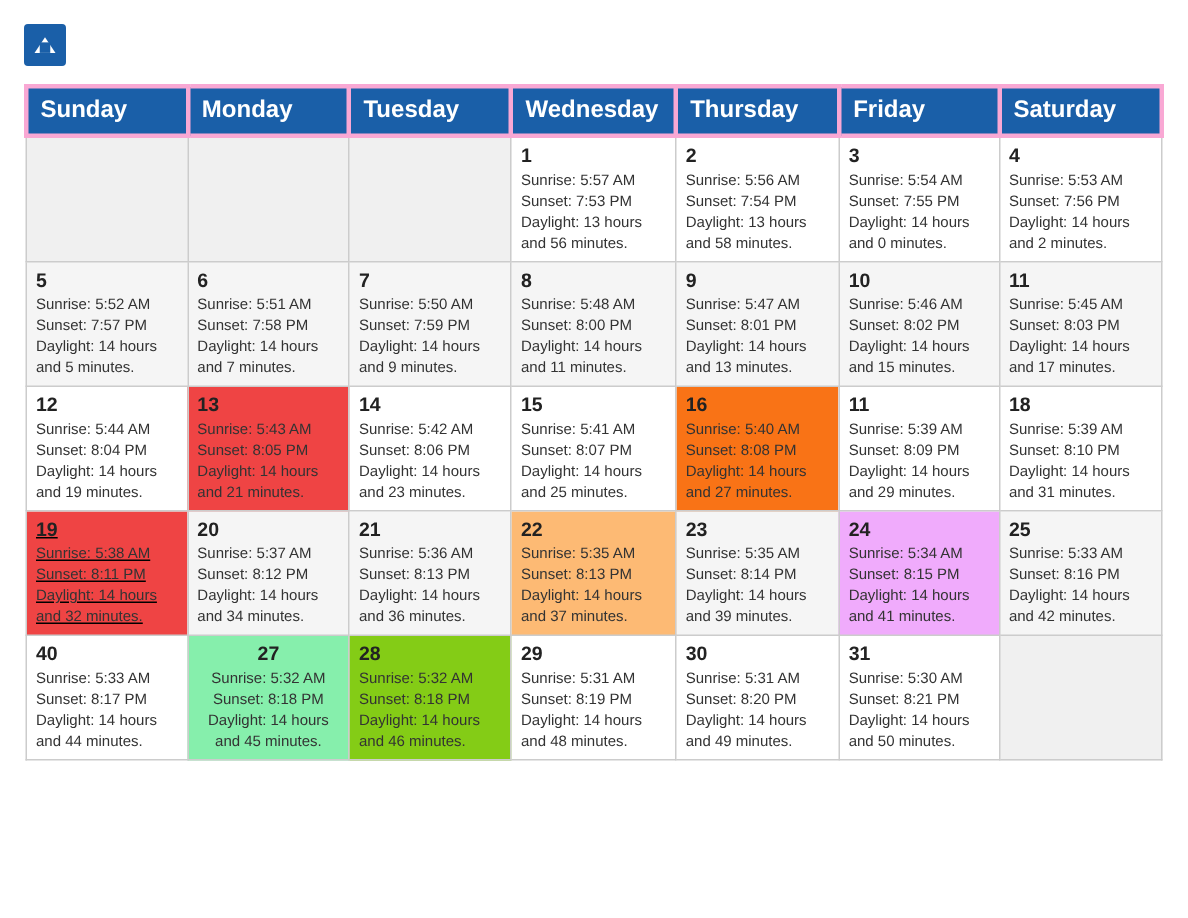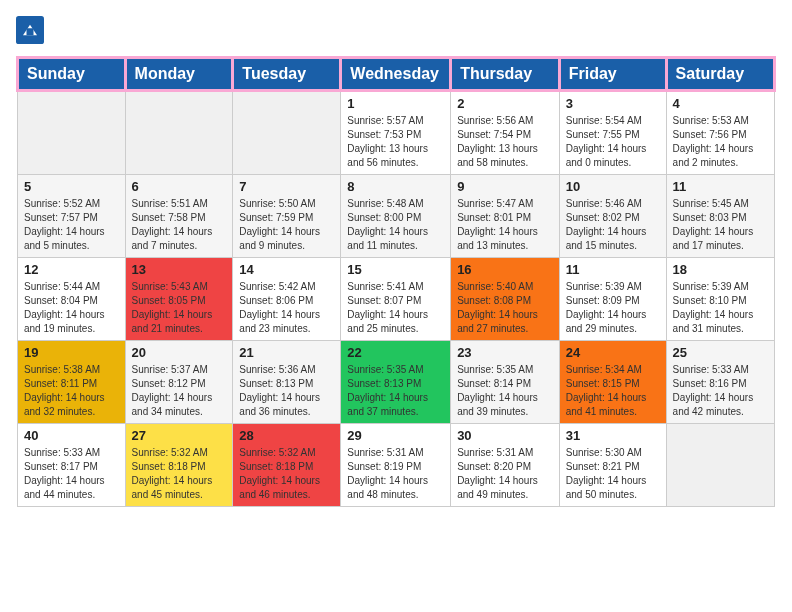--- a/index.html
+++ b/index.html
@@ -188,59 +188,59 @@
         <td style="background: rgb(255, 255, 255);">
           <div class="day-number">11</div>
           <div class="day-info">Sunrise: 5:39 AM<br>Sunset: 8:09 PM<br>Daylight: 14 hours<br>and 29 minutes.</div>
         </td>
         <td style="background: rgb(255, 255, 255);">
           <div class="day-number">18</div>
           <div class="day-info">Sunrise: 5:39 AM<br>Sunset: 8:10 PM<br>Daylight: 14 hours<br>and 31 minutes.</div>
         </td>
       </tr>
       <tr>
-        <td style="background: #eab308;">
+        <td style="background: #ef4444; text-decoration: underline;">
           <div class="day-number">19</div>
           <div class="day-info">Sunrise: 5:38 AM<br>Sunset: 8:11 PM<br>Daylight: 14 hours<br>and 32 minutes.</div>
         </td>
         <td style="background: rgb(245, 245, 245);">
           <div class="day-number">20</div>
           <div class="day-info">Sunrise: 5:37 AM<br>Sunset: 8:12 PM<br>Daylight: 14 hours<br>and 34 minutes.</div>
         </td>
         <td style="background: rgb(245, 245, 245);">
           <div class="day-number">21</div>
           <div class="day-info">Sunrise: 5:36 AM<br>Sunset: 8:13 PM<br>Daylight: 14 hours<br>and 36 minutes.</div>
         </td>
-        <td style="background: #22c55e; margin-top: 12px;">
+        <td style="background: #fdba74; margin-top: 12px;">
           <div class="day-number">22</div>
           <div class="day-info">Sunrise: 5:35 AM<br>Sunset: 8:13 PM<br>Daylight: 14 hours<br>and 37 minutes.</div>
         </td>
         <td style="background: rgb(245, 245, 245);">
           <div class="day-number">23</div>
           <div class="day-info">Sunrise: 5:35 AM<br>Sunset: 8:14 PM<br>Daylight: 14 hours<br>and 39 minutes.</div>
         </td>
-        <td style="background: #f97316;">
+        <td style="background: #f0abfc;">
           <div class="day-number">24</div>
           <div class="day-info">Sunrise: 5:34 AM<br>Sunset: 8:15 PM<br>Daylight: 14 hours<br>and 41 minutes.</div>
         </td>
         <td style="background: rgb(245, 245, 245); margin-left: 48px;">
           <div class="day-number">25</div>
           <div class="day-info">Sunrise: 5:33 AM<br>Sunset: 8:16 PM<br>Daylight: 14 hours<br>and 42 minutes.</div>
         </td>
       </tr>
       <tr>
         <td style="background: rgb(255, 255, 255);">
           <div class="day-number">40</div>
           <div class="day-info">Sunrise: 5:33 AM<br>Sunset: 8:17 PM<br>Daylight: 14 hours<br>and 44 minutes.</div>
         </td>
-        <td style="background: #fde047;">
+        <td style="background: #86efac; text-align: center;">
           <div class="day-number">27</div>
           <div class="day-info">Sunrise: 5:32 AM<br>Sunset: 8:18 PM<br>Daylight: 14 hours<br>and 45 minutes.</div>
         </td>
-        <td style="background: #ef4444; margin-left: 44px;">
+        <td style="background: #84cc16; margin-left: 44px;">
           <div class="day-number">28</div>
           <div class="day-info">Sunrise: 5:32 AM<br>Sunset: 8:18 PM<br>Daylight: 14 hours<br>and 46 minutes.</div>
         </td>
         <td style="background: rgb(255, 255, 255);">
           <div class="day-number">29</div>
           <div class="day-info">Sunrise: 5:31 AM<br>Sunset: 8:19 PM<br>Daylight: 14 hours<br>and 48 minutes.</div>
         </td>
         <td style="background: rgb(255, 255, 255);">
           <div class="day-number">30</div>
           <div class="day-info">Sunrise: 5:31 AM<br>Sunset: 8:20 PM<br>Daylight: 14 hours<br>and 49 minutes.</div>

